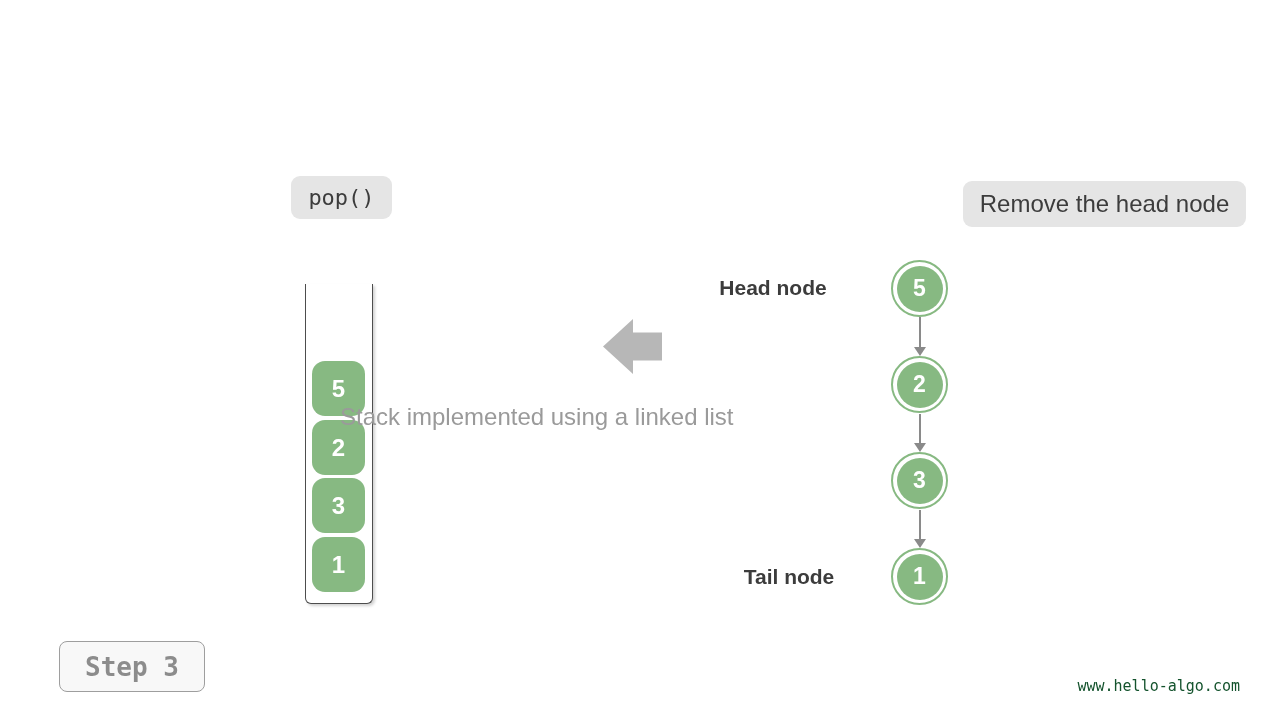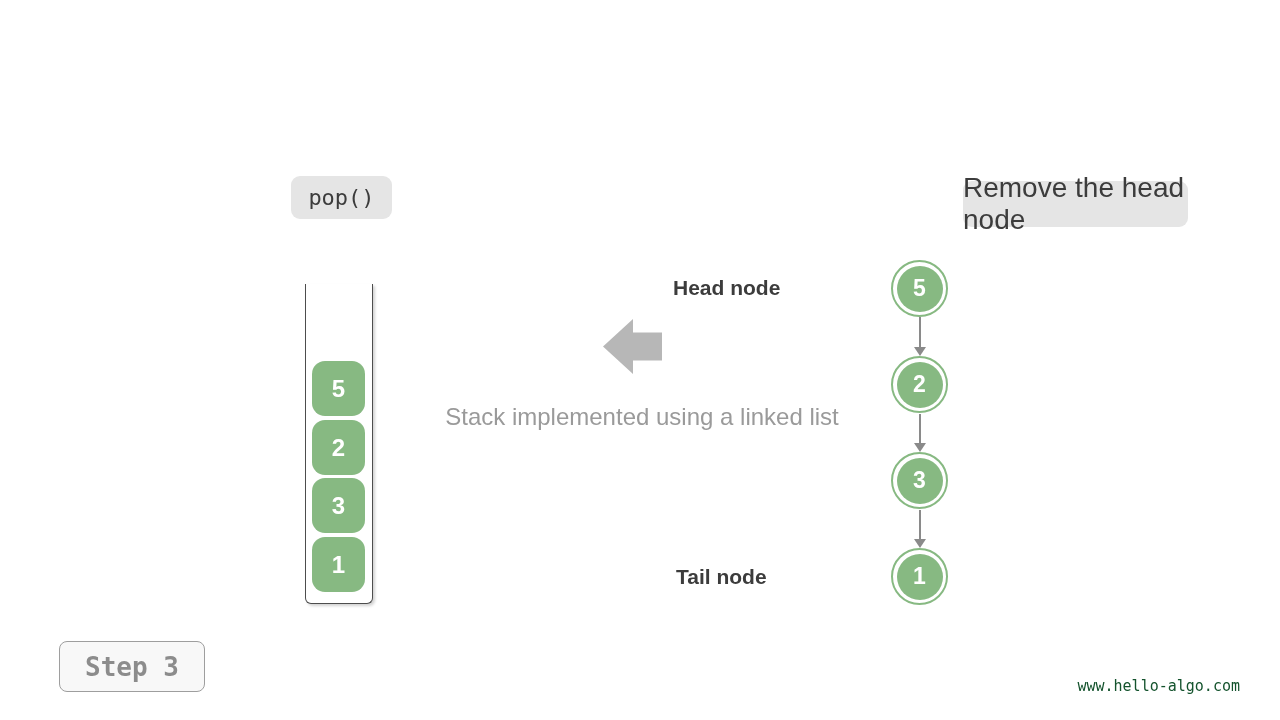--- a/index.html
+++ b/index.html
@@ -21,22 +21,22 @@
     align-items: center;
     justify-content: center;
     color: #3c3c3c;
   }
   .pill.op {
     left: 291px; top: 176px; width: 101px; height: 43px;
     font-family: "DejaVu Sans Mono", monospace;
     font-size: 22px;
   }
   .pill.annot {
-    left: 963px; top: 181px; width: 225px; height: 46px;
-    font-size: 28px;
+    left: 963px; top: 181px; width: 283px; height: 46px;
+    font-size: 24px;
   }
 
   
   .stack-box {
     position: absolute;
     left: 305px; top: 284px;
     width: 68px; height: 320px;
     box-sizing: border-box;
     border-left: 1.5px solid #4d4d4d;
     border-right: 1.5px solid #4d4d4d;
@@ -63,21 +63,21 @@
   .stack-item:nth-of-type(3) { top: 194px; }
   .stack-item:nth-of-type(4) { top: 253px; }
 
   
   .big-arrow { position: absolute; left: 600px; top: 315px; }
 
   
   .caption {
     position: absolute;
     left: 340px; top: 403px; width: 604px;
-    text-align: center;
+    text-align: left;
     font-size: 24px;
     color: #9a9a9a;
   }
 
   
   .node {
     position: absolute;
     left: 891px;
     width: 53px; height: 53px;
     border: 2.5px solid #87b982;
@@ -119,25 +119,25 @@
   .connector.c0 { top: 317px; } .connector.c0 .line { height: 30px; } .connector.c0 .head { top: 30px; }
   .connector.c1 { top: 414px; } .connector.c1 .line { height: 29px; } .connector.c1 .head { top: 29px; }
   .connector.c2 { top: 510px; } .connector.c2 .line { height: 29px; } .connector.c2 .head { top: 29px; }
 
   
   .node-label {
     position: absolute;
     font-size: 21px;
     font-weight: bold;
     color: #3c3c3c;
-    text-align: left;
+    text-align: center;
     width: 200px;
   }
   .node-label.head { right: 407px; top: 276px; }
-  .node-label.tail { right: 404px; top: 565px; }
+  .node-label.tail { right: 391px; top: 565px; }
 
   
   .step-badge {
     position: absolute;
     left: 35px; top: 641px;
     width: 146px; height: 51px;
     box-sizing: border-box;
     background: #f8f8f8;
     border: 1px solid #9e9e9e;
     border-radius: 8px;

